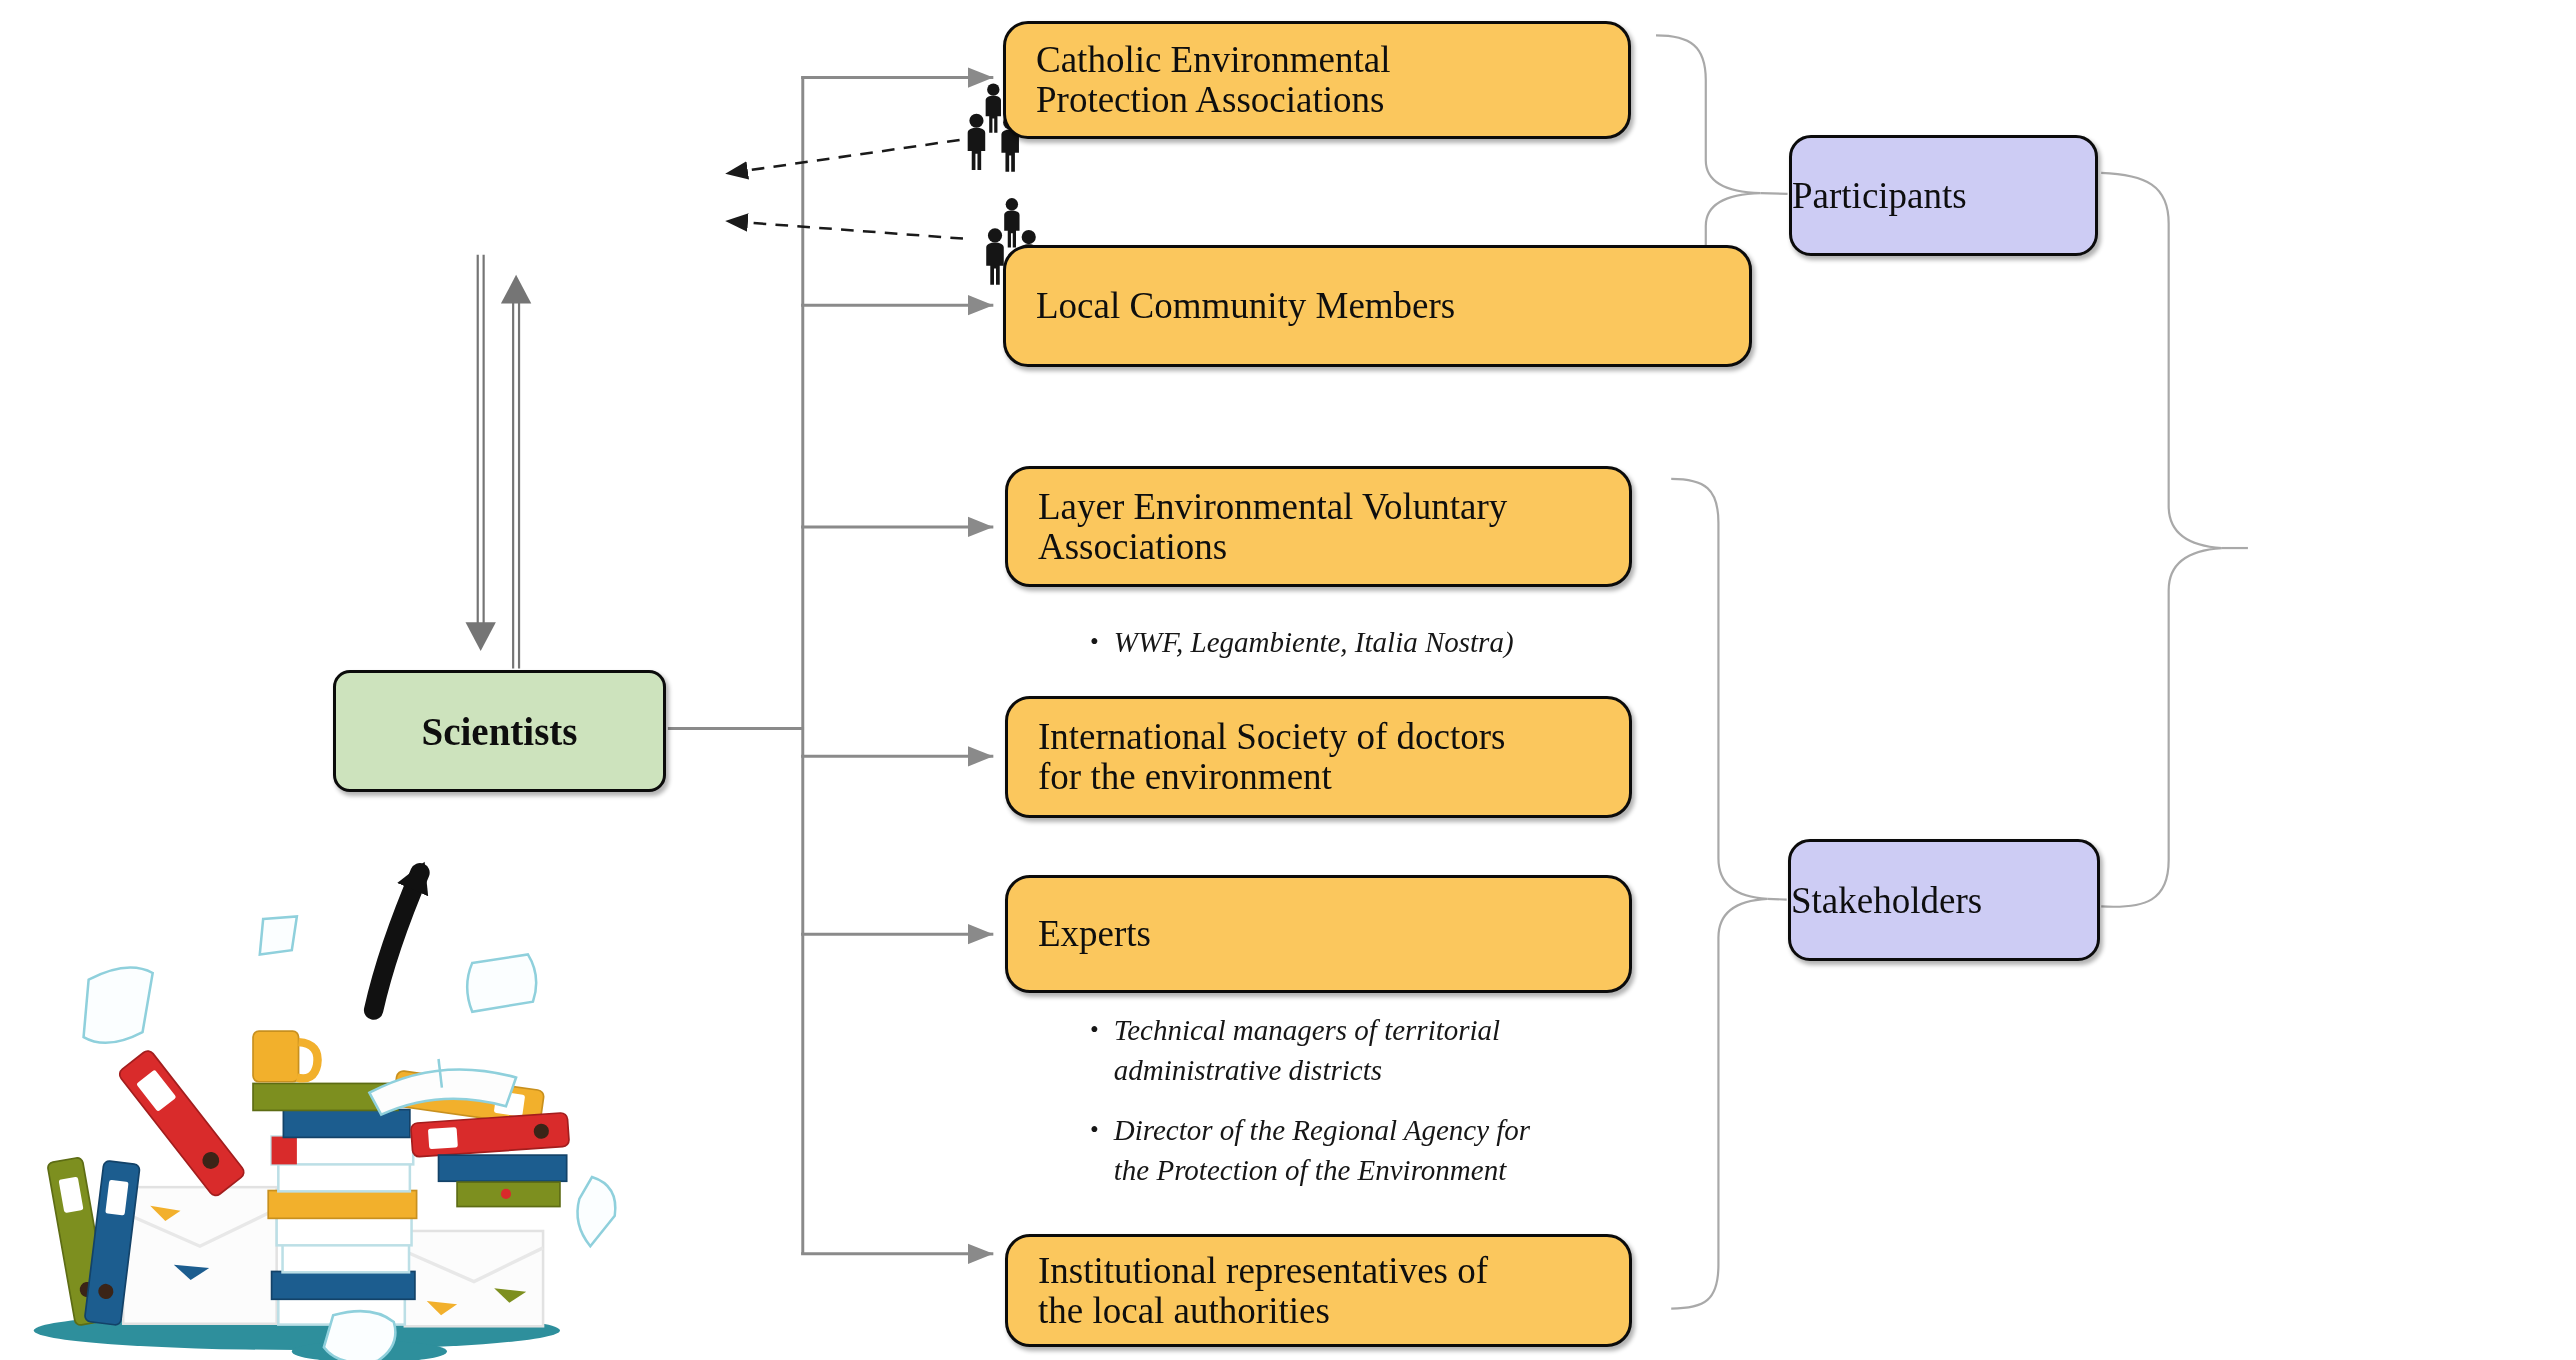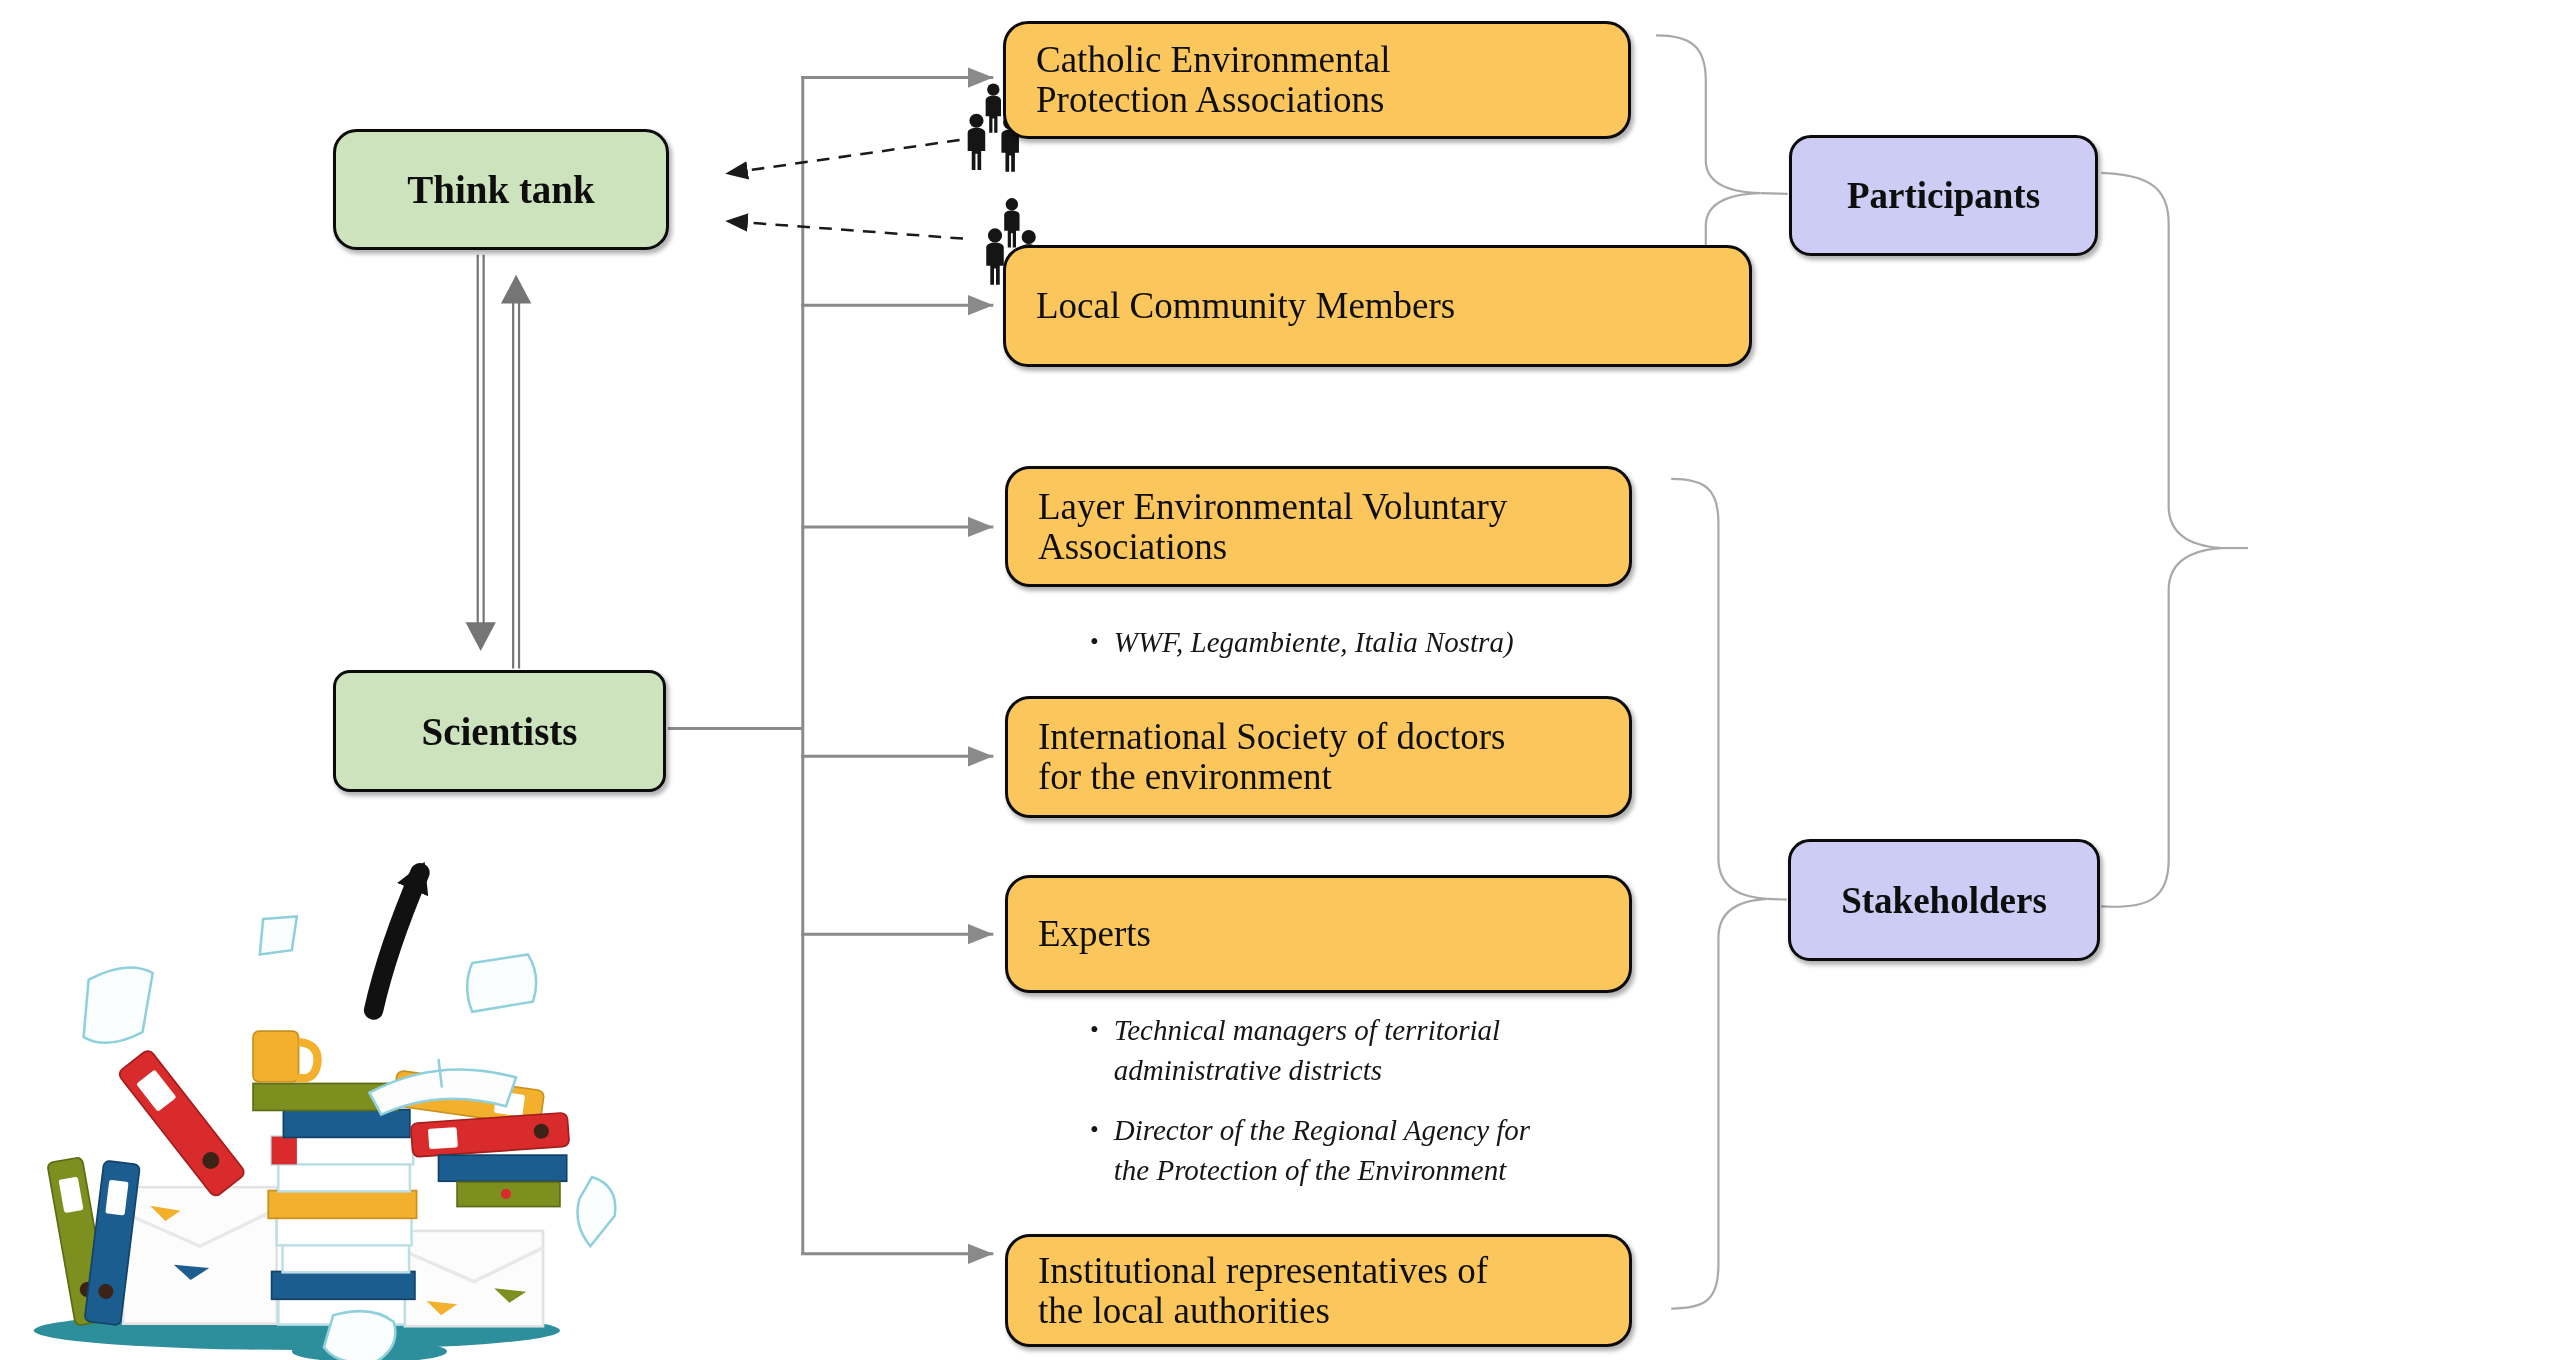--- a/index.html
+++ b/index.html
@@ -13,22 +13,22 @@
     border:3px solid #0b0b0b;
     display:flex;flex-direction:column;justify-content:center;
     box-shadow:2.5px 3.4px 4.2px rgba(0,0,0,0.30);
     color:#0e0e0e;
   }
   .node .ln{display:block;}
   .green{background:var(--green);border-radius:23.6px;align-items:center;
     font-weight:bold;font-size:39px;text-align:center;}
   .orange{background:var(--orange);border-radius:25px;align-items:flex-start;
     padding-left:30px;padding-right:25px;font-size:37px;line-height:40px;text-align:left;}
-  .purple{background:var(--purple);border-radius:22px;align-items:center;
-    font-weight:bold;font-size:37px;text-align:center;}
+  .purple{background:var(--purple);border-radius:22px;align-items:flex-start;
+    font-weight:normal;font-size:37px;text-align:center;}
   .pink{background:var(--pink);border-radius:23.6px;align-items:center;
     font-weight:bold;font-size:37px;text-align:center;}
   .note{
     position:absolute;display:flex;font-style:italic;font-size:29px;line-height:40px;
     color:#161616;
   }
   .note .bullet{font-style:normal;font-size:25px;margin-right:15px;line-height:40px;}
   .note .note-lines span{display:block;}
   
   .ln-gray{stroke:var(--line-gray);stroke-width:3.5;fill:none;}
@@ -187,23 +187,20 @@
       <use href="#person" transform="translate(1158,168) scale(0.80)"></use>
       <use href="#person" transform="translate(1198,170) scale(0.80)"></use>
     </g>
     <g class="crowd">
       <use href="#person" transform="translate(1200,264) scale(0.70)"></use>
       <use href="#person" transform="translate(1180,304) scale(0.80)"></use>
       <use href="#person" transform="translate(1220,306) scale(0.80)"></use>
     </g>
   </svg>
 
-  <div class="node green" style="left:333px;top:129px;width:336px;height:121px;">
-    <span class="ln">Think tank</span>
-  </div>
   <div class="node green" style="left:333px;top:670px;width:333px;height:122px;border-radius:17px;">
     <span class="ln">Scientists</span>
   </div>
 
   <div class="node orange" style="left:1003px;top:21px;width:628px;height:118px;">
     <span class="ln">Catholic Environmental</span>
     <span class="ln">Protection Associations</span>
   </div>
   <div class="node orange" style="left:1003px;top:245px;width:749px;height:122px;">
     <span class="ln">Local Community Members</span>

